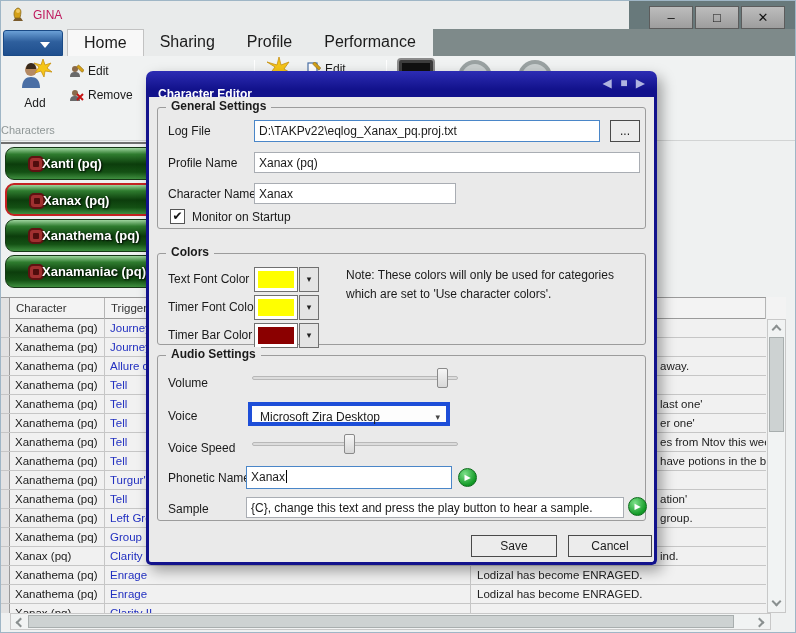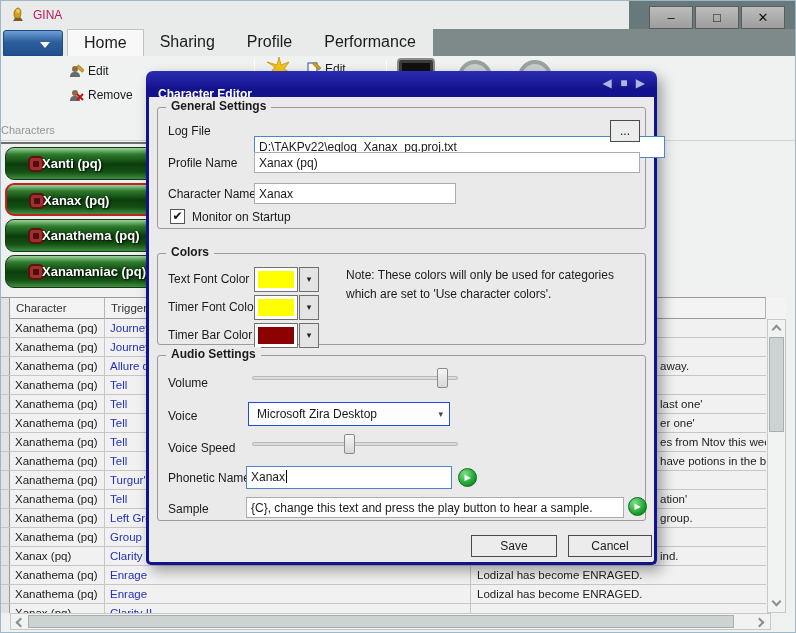--- a/index.html
+++ b/index.html
@@ -110,21 +110,21 @@
   .colorrow .clabel{position:absolute;left:10px;top:5px;white-space:nowrap}
   .swatch{position:absolute;left:96px;top:0;width:44px;height:25px;background:#fff;border:1px solid #707070}
   .swatchfill{position:absolute;left:3px;top:3px;right:3px;bottom:3px}
   .swatcharrow{position:absolute;left:141px;top:0;width:20px;height:25px;background:#e4e4e4;
     border:1px solid #707070;text-align:center;line-height:23px;font-size:9px;color:#222}
   .note{position:absolute;left:188px;top:12px;width:292px;line-height:19px;font-size:12px}
   .slider{position:absolute;height:20px}
   .strack{position:absolute;left:0;right:0;top:8px;height:4px;background:#dcdcdc;border:1px solid #b8b8b8;border-radius:2px}
   .sthumb{position:absolute;top:0;width:11px;height:20px;background:linear-gradient(#f6f6f6,#d8d8d8);
     border:1px solid #8a8a8a;border-radius:2px}
-  .select{position:absolute;background:#fdfdfd;border:1px solid #1d4ed8;font-size:12px;line-height:22px;padding-left:8px}
+  .select{position:absolute;background:#fdfdfd;border:4px solid #1d4ed8;font-size:12px;line-height:22px;padding-left:8px}
   .select .sel-chev{position:absolute;right:6px;top:0;line-height:22px;font-size:9px;color:#444}
   .play{position:absolute;width:19px;height:19px;border-radius:50%;border:1px solid #0c6b1b;
     background:radial-gradient(circle at 35% 30%,#7ee08a,#129a26 70%,#0a7a1c);
     color:#fff;font-size:8px;text-align:center;line-height:18px}
 </style>
 </head>
 <body>
 
 <div class="app">
 
@@ -148,20 +148,29 @@
     </div>
     <div class="tabs" id="tabs">
         <div class="tab active">Home</div>
         <div class="tab">Sharing</div>
         <div class="tab">Profile</div>
         <div class="tab">Performance</div>
       </div>
   </div>
 
   <div class="ribbon">
+    <div class="rib-add">
+      <svg width="34" height="34" viewBox="0 0 34 34">
+        <circle cx="13" cy="12" r="6" fill="#b58a63"></circle>
+        <path d="M13 5 C9 5 8 9 8 11 L18 11 C18 8 17 5 13 5 Z" fill="#3a2a1a"></path>
+        <path d="M4 30 C4 22 8 19 13 19 C18 19 22 22 22 30 Z" fill="#4a6fa5"></path>
+        <polygon points="25,1 27,7 33,5 29,10 34,14 27,13 26,19 23,13 17,15 21,9 16,5 23,7" fill="#f5c518" stroke="#c89210" stroke-width="0.8"></polygon>
+      </svg>
+      <span class="lbl">Add</span>
+    </div>
     <div class="rib-small edit">
       <svg width="15" height="15" viewBox="0 0 15 15">
         <circle cx="6" cy="5" r="3" fill="#8a6a4a"></circle>
         <path d="M1 13 C1 9 3 8 6 8 C9 8 11 9 11 13 Z" fill="#6a6a6a"></path>
         <rect x="7" y="3" width="8" height="3" rx="1" transform="rotate(45 11 5)" fill="#d4a017" stroke="#8a6a1a" stroke-width="0.6"></rect>
       </svg>
       <span>Edit</span>
     </div>
     <div class="rib-small remove">
       <svg width="15" height="15" viewBox="0 0 15 15">
@@ -350,21 +359,21 @@
         <span>◀</span>
         <span>■</span>
         <span>▶</span>
       </span>
     </div>
     <div class="dlg-body">
 
       <div class="groupbox gb-general">
         <span class="legend">General Settings</span>
         <span class="flabel" style="top:16px">Log File</span>
-        <div class="tbox focus" style="left:96px;top:28px;width:411px;height:22px">D:\TAKPv22\eqlog_Xanax_pq.proj.txt</div>
+        <div class="tbox focus" style="left:96px;top:12px;width:346px;height:22px">D:\TAKPv22\eqlog_Xanax_pq.proj.txt</div>
         <div class="btn" style="left:452px;top:12px;width:30px;height:22px;line-height:20px">...</div>
         <span class="flabel" style="top:48px">Profile Name</span>
         <div class="tbox" style="left:96px;top:44px;width:386px;height:21px">Xanax (pq)</div>
         <span class="flabel" style="top:79px">Character Name</span>
         <div class="tbox" style="left:96px;top:75px;width:202px;height:21px">Xanax</div>
         <div class="checkbox" style="top:101px" id="monitor-checkbox">✔</div>
         <span class="flabel" style="left:34px;top:102px">Monitor on Startup</span>
       </div>
 
       <div class="groupbox gb-colors">

